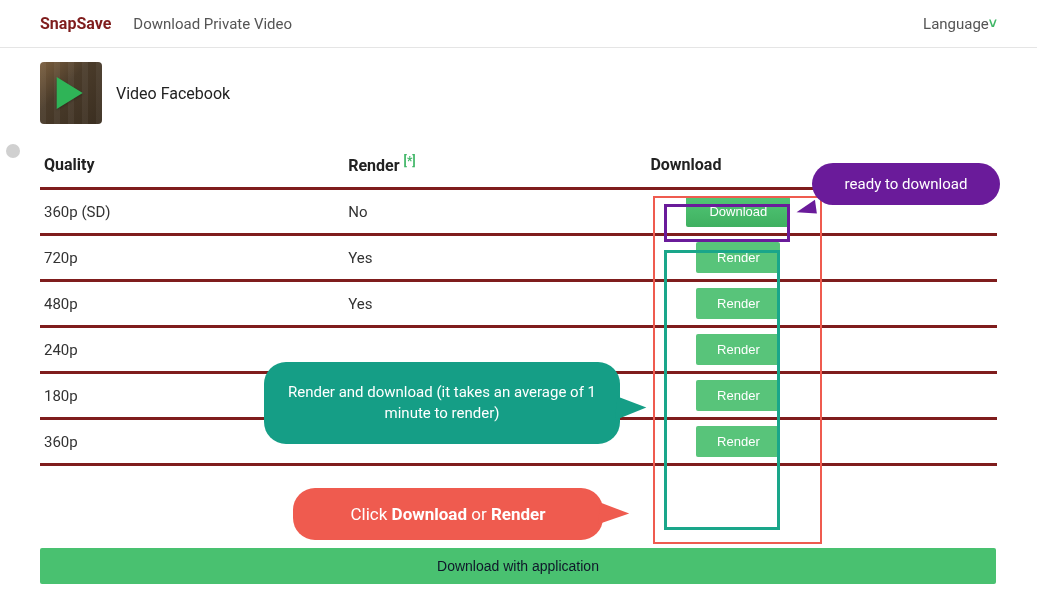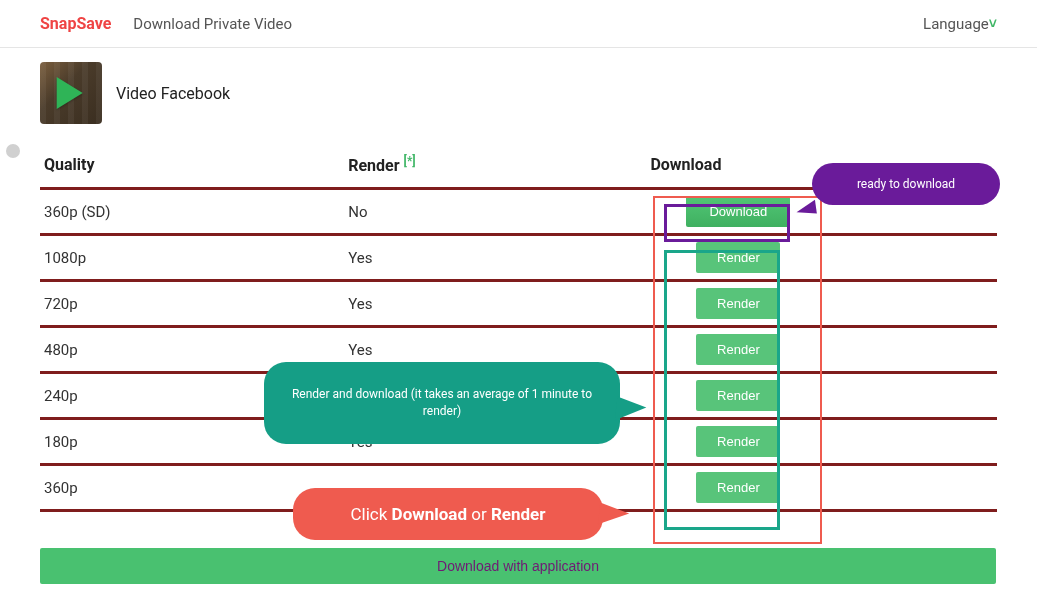--- a/index.html
+++ b/index.html
@@ -2,21 +2,21 @@
 <html><head>
   <meta charset="utf-8">
   <style>
     * { margin: 0; padding: 0; box-sizing: border-box; }
     body { font-family: -apple-system, BlinkMacSystemFont, "Segoe UI", Roboto, Arial, sans-serif; background: #fff; color: #333; }
     
     .page { width: 1037px; height: 592px; position: relative; overflow: hidden; }
     
     .topbar { display: flex; align-items: center; justify-content: space-between; padding: 14px 40px 14px 40px; border-bottom: 1px solid #e5e5e5; }
     .topbar-left { display: flex; align-items: center; gap: 22px; }
-    .brand { font-weight: 700; font-size: 16px; color: #ef4444; }
+    .brand { font-weight: 700; font-size: 16px; color: #7f1d1d; }
     .nav-link { font-size: 15px; color: #555; cursor: pointer; }
     .lang { display: flex; align-items: center; font-size: 15px; color: #555; cursor: pointer; }
     .chevron-down { color: #3fb666; font-weight: 700; font-size: 14px; }
     
     .content { padding: 14px 40px 0 40px; position: relative; }
     
     .video-header { display: flex; align-items: center; gap: 14px; margin-bottom: 18px; }
     .thumb { width: 62px; height: 62px; border-radius: 4px; background: linear-gradient(135deg,#7a5e3e 0%,#4a3b2a 40%,#3a2e20 100%); position: relative; overflow: hidden; }
     .thumb::before { content:""; position:absolute; inset:0; background: repeating-linear-gradient(90deg, rgba(255,255,255,0.05) 0 6px, transparent 6px 14px); }
     .play-triangle { position: absolute; left: 50%; top: 50%; transform: translate(-55%, -50%); width: 0; height: 0; border-top: 16px solid transparent; border-bottom: 16px solid transparent; border-left: 26px solid #2fb457; filter: drop-shadow(0 1px 1px rgba(0,0,0,.3)); }
@@ -31,30 +31,30 @@
     .col-quality { width: 300px; padding-left: 4px; }
     .col-render { width: 300px; }
     .col-download { width: 350px; text-align: left; }
     .td { font-size: 15px; color: #333; }
     .td.col-download { padding: 6px; }
     
     .btn { display: inline-block; border: none; color: #fff; font-size: 13px; padding: 8px 18px; border-radius: 2px; cursor: pointer; text-align: center; }
     .btn-download { background: linear-gradient(#52c676,#3fb060); width: 104px; }
     .btn-render { background: #58c47a; width: 84px; }
     
-    .big-btn { width: 956px; margin: 12px 0 0 0; background: #49c170; color: #701a75; text-align: center; padding: 10px 0; font-size: 14px; border: none; cursor: pointer; border-radius: 2px; position: absolute; left: 40px; bottom: 8px; }
+    .big-btn { width: 956px; margin: 12px 0 0 0; background: #49c170; color: #0f172a; text-align: center; padding: 10px 0; font-size: 14px; border: none; cursor: pointer; border-radius: 2px; position: absolute; left: 40px; bottom: 8px; }
     
     
     .overlay { position: absolute; pointer-events: none; }
     
     .box-red { border: 2px solid #ef5b4f; }
     .box-purple { border: 3px solid #6a1b9a; }
     .box-teal { border: 3px solid #1aa68a; }
     
-    .callout { position: absolute; border-radius: 22px; color: #fff; padding: 12px 22px; font-size: 12px; pointer-events: none; display: flex; align-items: center; justify-content: center; text-align: center; }
+    .callout { position: absolute; border-radius: 22px; color: #fff; padding: 12px 22px; font-size: 15px; pointer-events: none; display: flex; align-items: center; justify-content: center; text-align: center; }
     .callout-purple { background: #6a1b9a; }
     .callout-teal { background: #159e86; line-height: 1.4; }
     .callout-red { background: #ef5b4f; font-size: 17px; }
     .callout-red .b { font-weight: 700; }
     
     .tail { position: absolute; }
     .tail-purple { left: -16px; top: 38px; width: 0; height: 0; border-top: 10px solid transparent; border-bottom: 4px solid transparent; border-right: 20px solid #6a1b9a; transform: rotate(-8deg); }
     .tail-teal { right: -26px; top: 36px; width: 0; height: 0; border-top: 8px solid transparent; border-bottom: 16px solid transparent; border-left: 30px solid #159e86; transform: rotate(6deg); }
     .tail-red { right: -26px; top: 16px; width: 0; height: 0; border-top: 8px solid transparent; border-bottom: 14px solid transparent; border-left: 30px solid #ef5b4f; transform: rotate(6deg); }
     
@@ -100,29 +100,20 @@
           <th class="th col-download">Download</th>
         </tr>
       </thead>
       <tbody>
         <tr>
           <td class="td col-quality">360p (SD)</td>
           <td class="td col-render">No</td>
           <td class="td col-download">
             <div class="cell-download-wrap center">
                 <button class="btn btn-download">Download</button>
-              </div>
-          </td>
-        </tr>
-        <tr>
-          <td class="td col-quality">1080p</td>
-          <td class="td col-render">Yes</td>
-          <td class="td col-download">
-            <div class="cell-download-wrap centerR">
-                <button class="btn btn-render">Render</button>
               </div>
           </td>
         </tr>
         <tr>
           <td class="td col-quality">720p</td>
           <td class="td col-render">Yes</td>
           <td class="td col-download">
             <div class="cell-download-wrap centerR">
                 <button class="btn btn-render">Render</button>
               </div>

